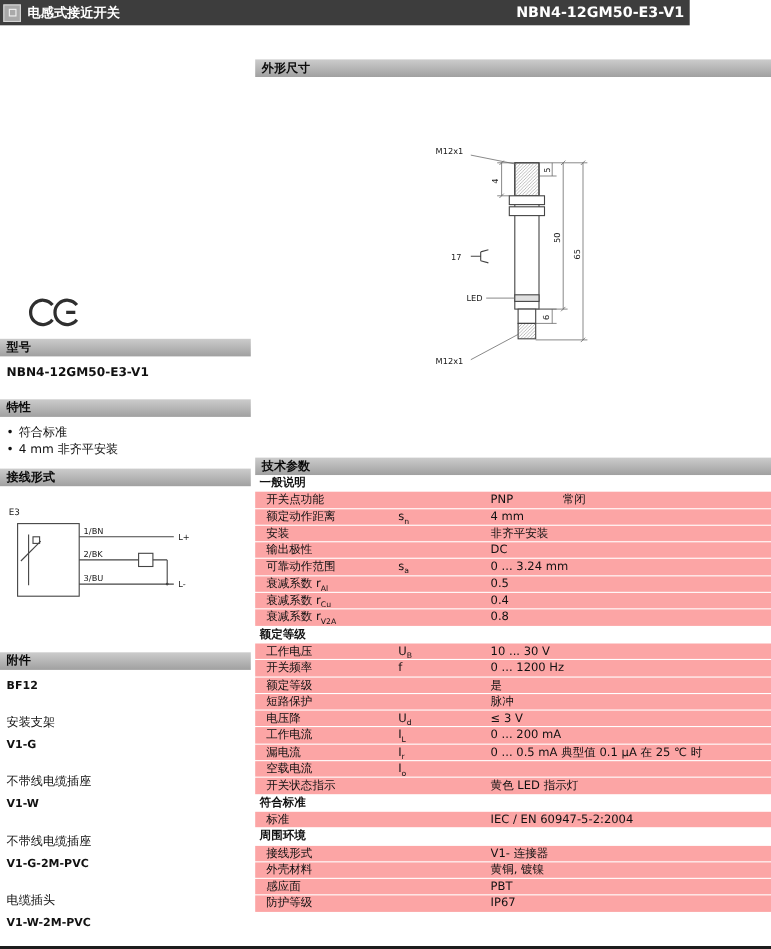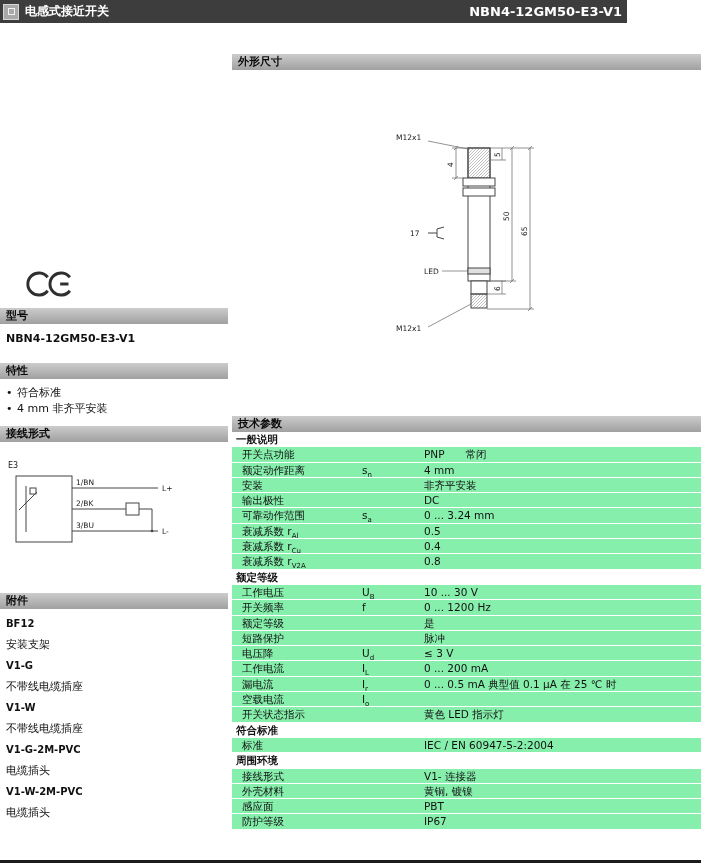--- a/index.html
+++ b/index.html
@@ -35,36 +35,36 @@
   .model-value { font-size:11px; font-weight:bold; margin:8px 0 0 6px; line-height:13px; }
   .bar-feat { margin-top:18px; }
   .features { margin:6px 0 0 6px; }
   .feat { display:flex; gap:5px; font-size:11px; line-height:16px; }
   .feat .bullet { width:6px; }
   .bar-conn { margin-top:9px; }
   .wiring { margin:16px 0 0 6px; }
   .bar-acc { margin-top:36px; }
   .acc-list { margin:2px 0 0 6px; }
   .acc-name { font-weight:bold; font-size:10px; line-height:13px; margin-top:8px; }
-  .acc-desc { font-size:11px; line-height:13px; margin-top:8px; }
+  .acc-desc { font-size:11px; line-height:13px; margin-top:20px; }
   
   .bar-dim { margin-top:31px; }
   .drawing { height:346px; position:relative; }
   .dim-svg { position:absolute; left:150px; top:56px; }
   
   .tech-table { width:100%;border-radius:26px; }
   .t-group { height:14.3px; line-height:14.5px; font-size:10.5px; font-weight:bold;
     padding-left:4px; margin-bottom:1px; background:#fff; white-space:nowrap; }
   .t-row { display:flex; height:14.3px; line-height:14.5px; font-size:10.5px;
-    background:#86efac; margin-bottom:1px; white-space:nowrap; }
+    background:#fca5a5; margin-bottom:1px; white-space:nowrap; }
   .t-label { flex:0 0 130px; padding-left:10px; overflow:hidden; }
   .t-sym   { flex:0 0 62px; }
-  .t-val   { flex:1; padding-right:4px; overflow:hidden; }
+  .t-val   { flex:1; padding-right:4px; overflow:hidden;margin-left:22px; }
   .two-vals .t-val { flex:0 0 auto; }
-  .t-val2  { margin-left:17px; }
+  .t-val2  { margin-left:41px; }
   sub { font-size:7px; line-height:0; }
   .footer-bar { position:absolute; left:0; bottom:0; width:701px; height:3px; background:#1c1c1c; }
   svg text { font-family:"DejaVu Sans","Liberation Sans",sans-serif; fill:#1a1a1a; }
 </style>
 </head>
 <body>
 
 <div class="topbar">
   <div class="fam-icon">
       <span></span>

